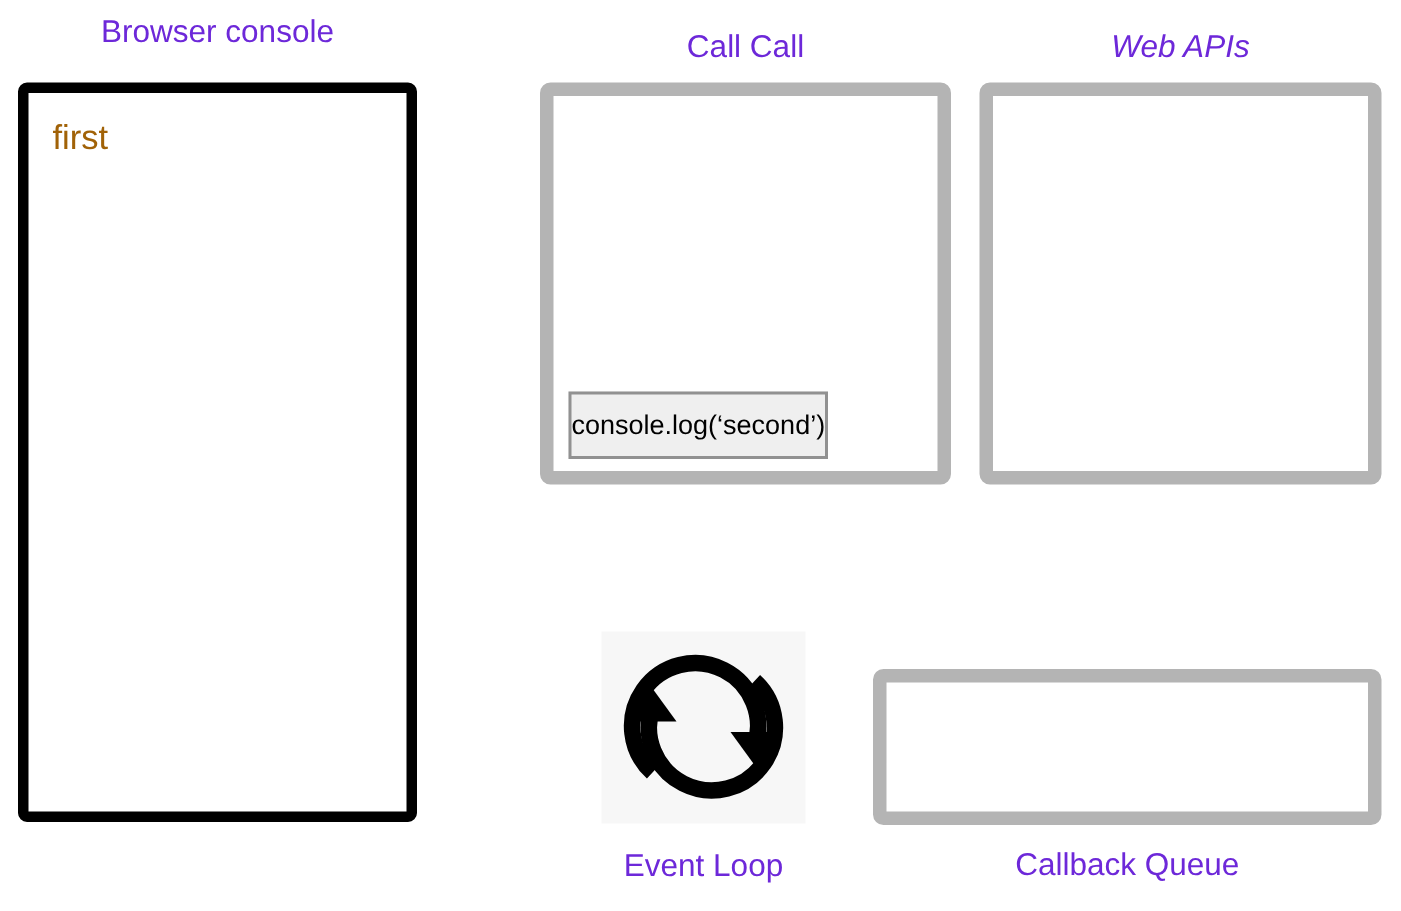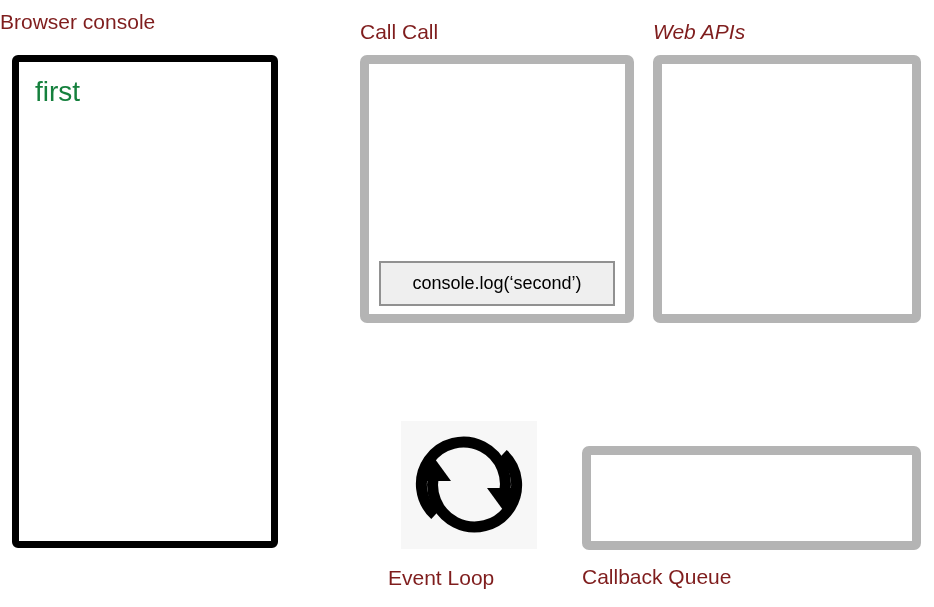--- a/index.html
+++ b/index.html
@@ -13,23 +13,23 @@
     position: relative;
     overflow: hidden;
     font-family: "Liberation Sans", sans-serif;
     color: #000000;
   }
 
   .panel-title {
     position: absolute;
     font-size: 21px;
     line-height: 24px;
-    color: #7f1d1d;
+    color: #6d28d9;
     white-space: nowrap;
-    text-align: left;
+    text-align: center;
   }
 
   
   #browser-console-title {
     left: 0px;
     top: 10px;
     width: 290px;
   }
   #browser-console-box {
     position: absolute;
@@ -40,23 +40,23 @@
     box-sizing: border-box;
     border: 7px solid #000000;
     border-radius: 6px;
     background: #ffffff;
   }
   #browser-console-log {
     position: absolute;
     left: 16px;
     top: 14px;
     right: 10px;
-    font-size: 28px;
+    font-size: 23px;
     line-height: 31px;
-    color: #15803d;
+    color: #a16207;
   }
   .console-line {
     display: block;
     white-space: pre;
   }
 
   
   .gray-box {
     position: absolute;
     box-sizing: border-box;
@@ -76,21 +76,21 @@
     top: 55px;
     width: 274px;
     height: 268px;
   }
   #call-stack-frames {
     position: absolute;
     left: 10px;
     right: 10px;
     bottom: 8px;
     display: flex;
-    flex-direction: column;
+    flex-direction: row;
     gap: 16px;
   }
   .stack-frame {
     box-sizing: border-box;
     height: 45px;
     background: #efefef;
     border: 2px solid #919191;
     display: flex;
     align-items: center;
     justify-content: center;

